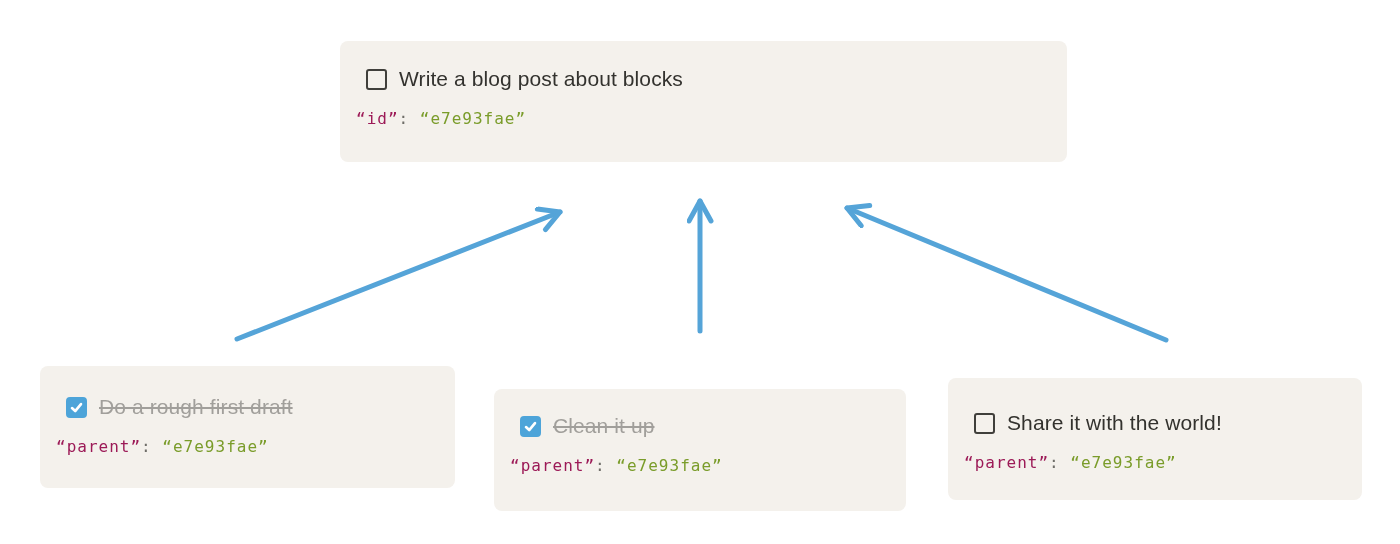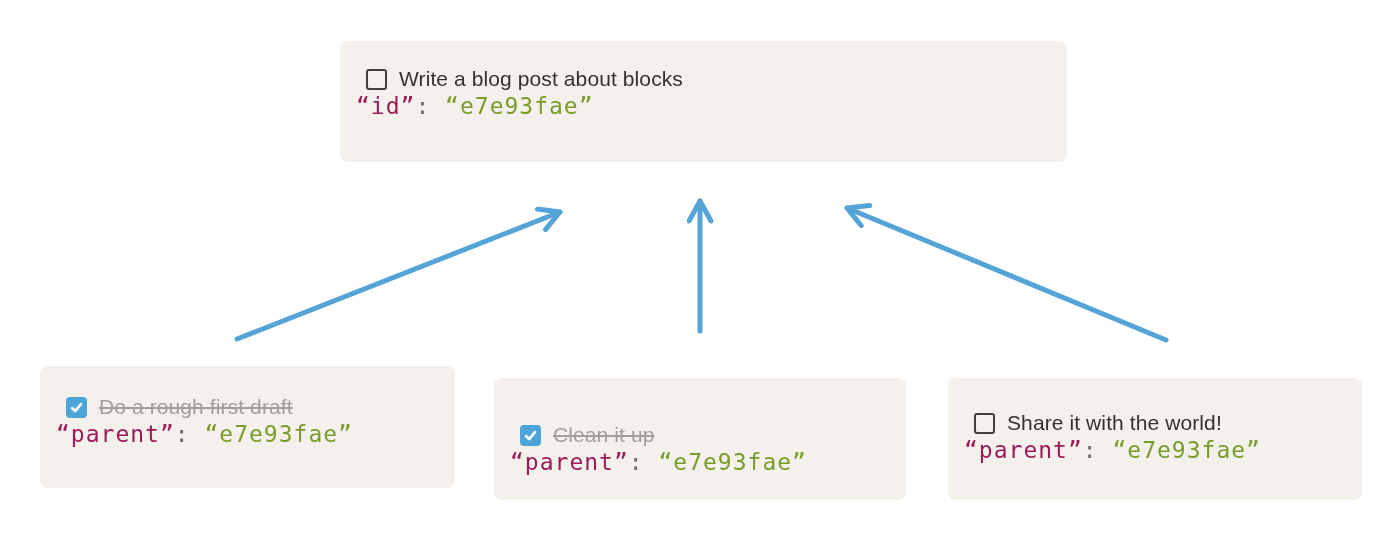--- a/index.html
+++ b/index.html
@@ -15,21 +15,21 @@
 
   .card {
     position: absolute;
     background: #f4f1ec;
     border-radius: 8px;
     padding: 25px 24px 0 16px;
     box-sizing: border-box;
   }
   .parent-card { left: 340px; top: 41px;  width: 727px; height: 121px; }
   .child-1     { left: 40px;  top: 366px; width: 415px; height: 122px; padding-top: 28px; }
-  .child-2     { left: 494px; top: 378px; width: 412px; height: 122px; padding-top: 44px; }
+  .child-2     { left: 494px; top: 389px; width: 412px; height: 122px; padding-top: 24px; }
   .child-3     { left: 948px; top: 378px; width: 414px; height: 122px; padding-top: 32px; }
 
   .task-row {
     display: flex;
     align-items: center;
     gap: 12px;
     margin-left: 10px;
     height: 26px;
   }
   .checkbox {
@@ -65,22 +65,23 @@
     border-radius: 4px;
   }
   .task-row.done .check { display: block; }
   .task-row.done .task-label {
     color: #a19f9b;
     text-decoration: line-through;
     text-decoration-thickness: 2px;
   }
 
   .code-row {
+    margin-top: 13px;
     font-family: "DejaVu Sans Mono", "Liberation Mono", monospace;
-    font-size: 23px;
+    font-size: 16px;
     line-height: 28px;
     letter-spacing: 1px;
     white-space: pre;
   }
   .code-key   { color: #9c1a57; }
   .code-sep   { color: #6e6d68; }
   .code-value { color: #7a9c2a; }
 
   .arrows {
     position: absolute;

